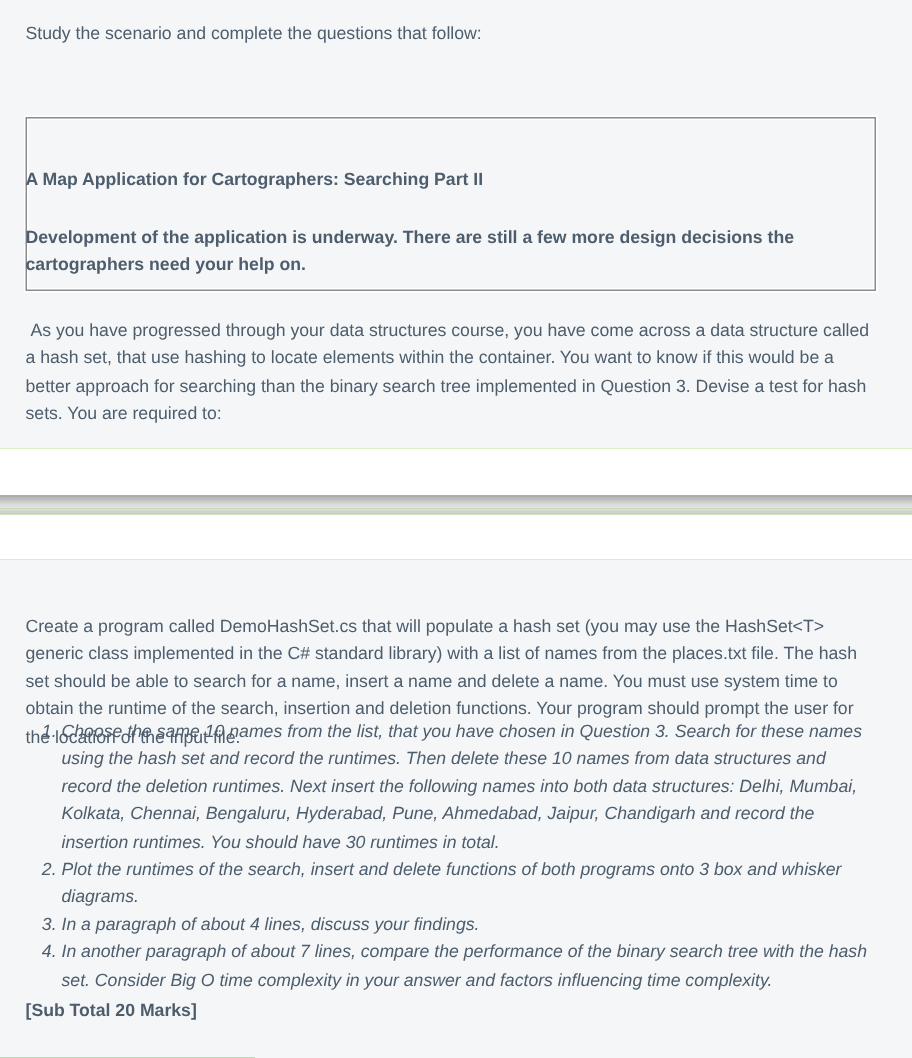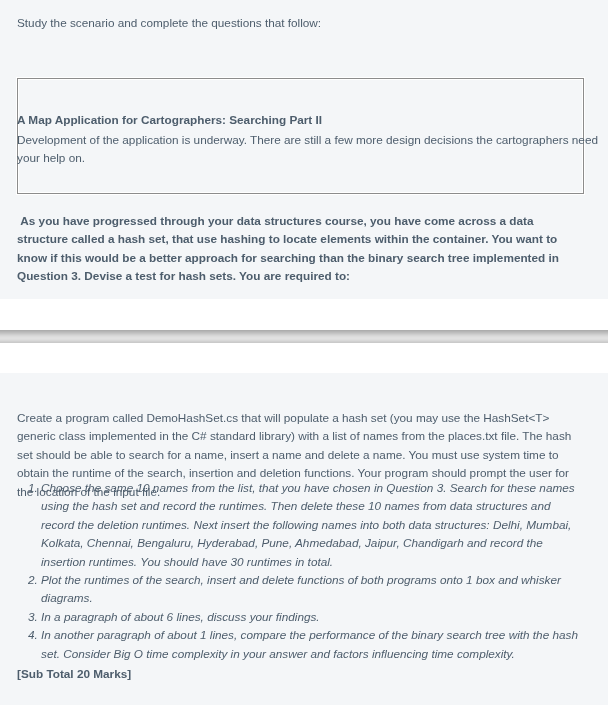--- a/index.html
+++ b/index.html
@@ -91,28 +91,29 @@
     position: absolute;
     left: -1px; top: 32px;
     width: 548px;
     font-weight: bold;
     color: #4d5d6c;
     font-size: 11.78px;
     line-height: 18.4px;
   }
   .box-body {
     position: absolute;
-    left: -1px; top: 52px;
+    left: -1px; top: 71px;
     width: 583px;
     color: #4d5d6c;
     font-size: 11.78px;
     line-height: 18.4px;
+    font-weight: bold;
   }
 
-  .para1 { left: 17px; top: 212px; width: 565px; font-weight: bold; }
+  .para1 { left: 17px; top: 212px; width: 565px; }
   .para2 { left: 17px; top: 374px; width: 565px; margin-top: 35px; }
 
   .qlist {
     position: absolute;
     left: 17px;
     top: 479px;
     width: 564px;
     margin: 0;
     padding: 0 0 0 24px;
     box-sizing: border-box;
@@ -154,20 +155,20 @@
   <div class="scenario-box">
     <div class="box-title">A Map Application for Cartographers: Searching Part II</div>
     <div class="box-body">Development of the application is underway. There are still a few more design decisions the cartographers need your help on.</div>
   </div>
 
   <div class="txt para1"> As you have progressed through your data structures course, you have come across a data structure called a hash set, that use hashing to locate elements within the container. You want to know if this would be a better approach for searching than the binary search tree implemented in Question 3. Devise a test for hash sets. You are required to:</div>
   <div class="txt para2">Create a program called DemoHashSet.cs that will populate a hash set (you may use the HashSet&lt;T&gt; generic class implemented in the C# standard library) with a list of names from the places.txt file. The hash set should be able to search for a name, insert a name and delete a name. You must use system time to obtain the runtime of the search, insertion and deletion functions. Your program should prompt the user for the location of the input file.</div>
 
   <ol class="qlist">
     <li>Choose the same 10 names from the list, that you have chosen in Question 3. Search for these names using the hash set and record the runtimes. Then delete these 10 names from data structures and record the deletion runtimes. Next insert the following names into both data structures: Delhi, Mumbai, Kolkata, Chennai, Bengaluru, Hyderabad, Pune, Ahmedabad, Jaipur, Chandigarh and record the insertion runtimes. You should have 30 runtimes in total.</li>
-    <li>Plot the runtimes of the search, insert and delete functions of both programs onto 1 box and whisker diagrams.</li>
-    <li>In a paragraph of about 6 lines, discuss your findings.</li>
-    <li>In another paragraph of about 1 lines, compare the performance of the binary search tree with the hash set. Consider Big O time complexity in your answer and factors influencing time complexity.</li>
+    <li>Plot the runtimes of the search, insert and delete functions of both programs onto 3 box and whisker diagrams.</li>
+    <li>In a paragraph of about 4 lines, discuss your findings.</li>
+    <li>In another paragraph of about 7 lines, compare the performance of the binary search tree with the hash set. Consider Big O time complexity in your answer and factors influencing time complexity.</li>
   </ol>
 
   <div class="subtotal">[Sub Total 20 Marks]</div>
 
 </div>
 
 </body></html>

